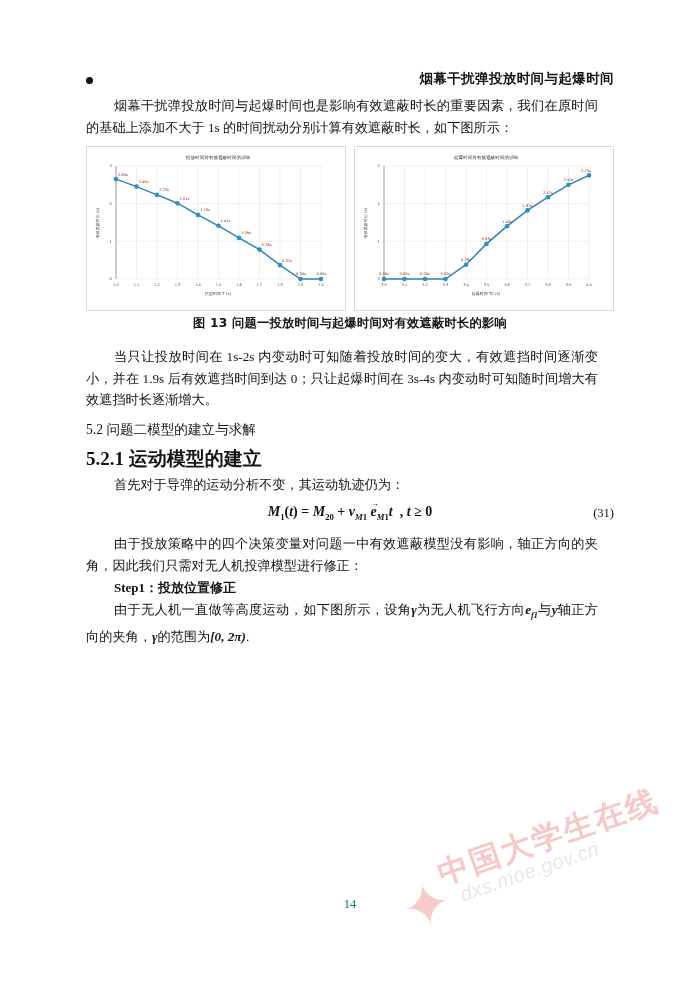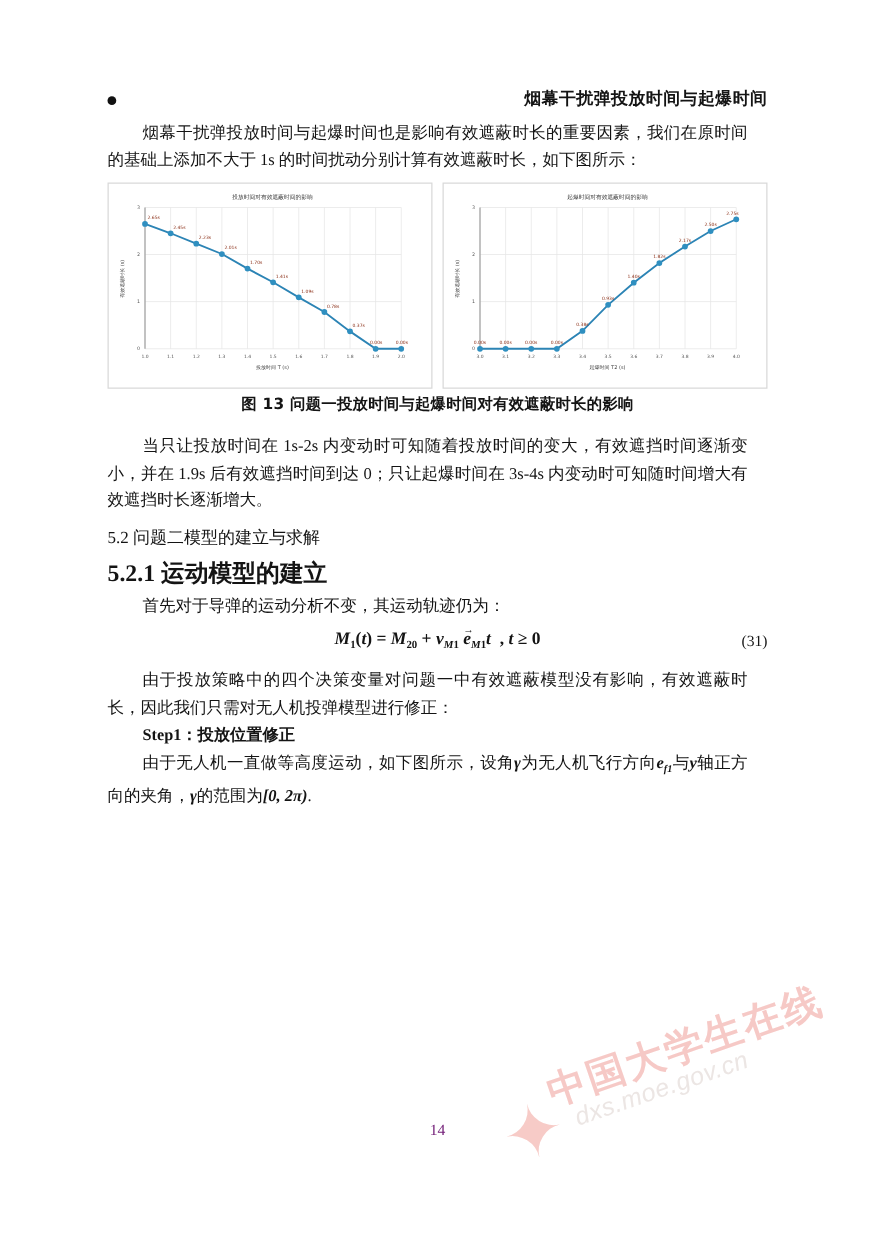--- a/index.html
+++ b/index.html
@@ -43,21 +43,21 @@
   .formula-line{position:relative;margin:9px 0 7px 0;height:22px;}
   .formula{position:absolute;left:0;right:0;text-align:center;font-size:14px;font-weight:bold;
     font-family:"Liberation Serif","DejaVu Serif",serif;}
   .eqno{position:absolute;right:0;top:2px;font-size:12.5px;}
   sub{font-size:.62em;}
   .vec{position:relative;}
   .vec::after{content:"\2192";position:absolute;left:0;top:-.62em;font-size:.6em;}
 
   
   .pageno{position:absolute;left:0;right:0;bottom:78px;text-align:center;
-    font-size:12.5px;color:#701a75;}
+    font-size:12.5px;color:#15803d;}
 
   
   .watermark{position:absolute;left:398px;top:806px;width:240px;height:130px;
     pointer-events:none;transform:rotate(-19deg);opacity:1;}
   .wm-cn{position:absolute;left:44px;top:22px;font-size:31px;font-weight:bold;
     color:#f6c9c6;letter-spacing:2px;white-space:nowrap;
     font-family:"DejaVu Sans","Liberation Sans",sans-serif;}
   .wm-url{position:absolute;left:58px;top:58px;font-size:20px;font-style:italic;
     color:#ece6e4;letter-spacing:.5px;white-space:nowrap;
     font-family:"Liberation Sans",sans-serif;}
@@ -243,21 +243,21 @@
       <div class="formula">
         <span class="mi">M</span><sub>1</sub>(<span class="mi">t</span>) =
         <span class="mi">M</span><sub>20</sub> +
         <span class="mi">v</span><sub><span class="mi">M</span>1</sub>
         <span class="vec"><span class="mi">e</span></span><sub><span class="mi">M</span>1</sub><span class="mi">t</span>
         &nbsp;, <span class="mi">t</span> ≥ 0
       </div>
       <div class="eqno">(31)</div>
     </div>
 
-    <p class="body indent">由于投放策略中的四个决策变量对问题一中有效遮蔽模型没有影响，有效遮蔽时长，因此我们只需对无人机投弹模型进行修正：</p>
+    <p class="body indent">由于投放策略中的四个决策变量对问题一中有效遮蔽模型没有影响，轴正方向的夹角，因此我们只需对无人机投弹模型进行修正：</p>
 
     <div class="step">Step1：投放位置修正</div>
 
     <p class="body indent"><span>由于无人机一直做等高度运动，如下图所示，设角</span><span class="bi">γ</span><span>为无人机飞行方向</span><span class="bi"><span class="vec">e</span><sub>f1</sub></span><span>与</span><span class="bi">y</span><span>轴正方向的夹角，</span><span class="bi">γ</span><span>的范围为</span><span class="bi">[0, 2π)</span><span>.</span></p>
 
   </div>
 
   <div class="watermark">
     <span class="wm-star">✦</span>
     <span class="wm-cn">中国大学生在线</span>

